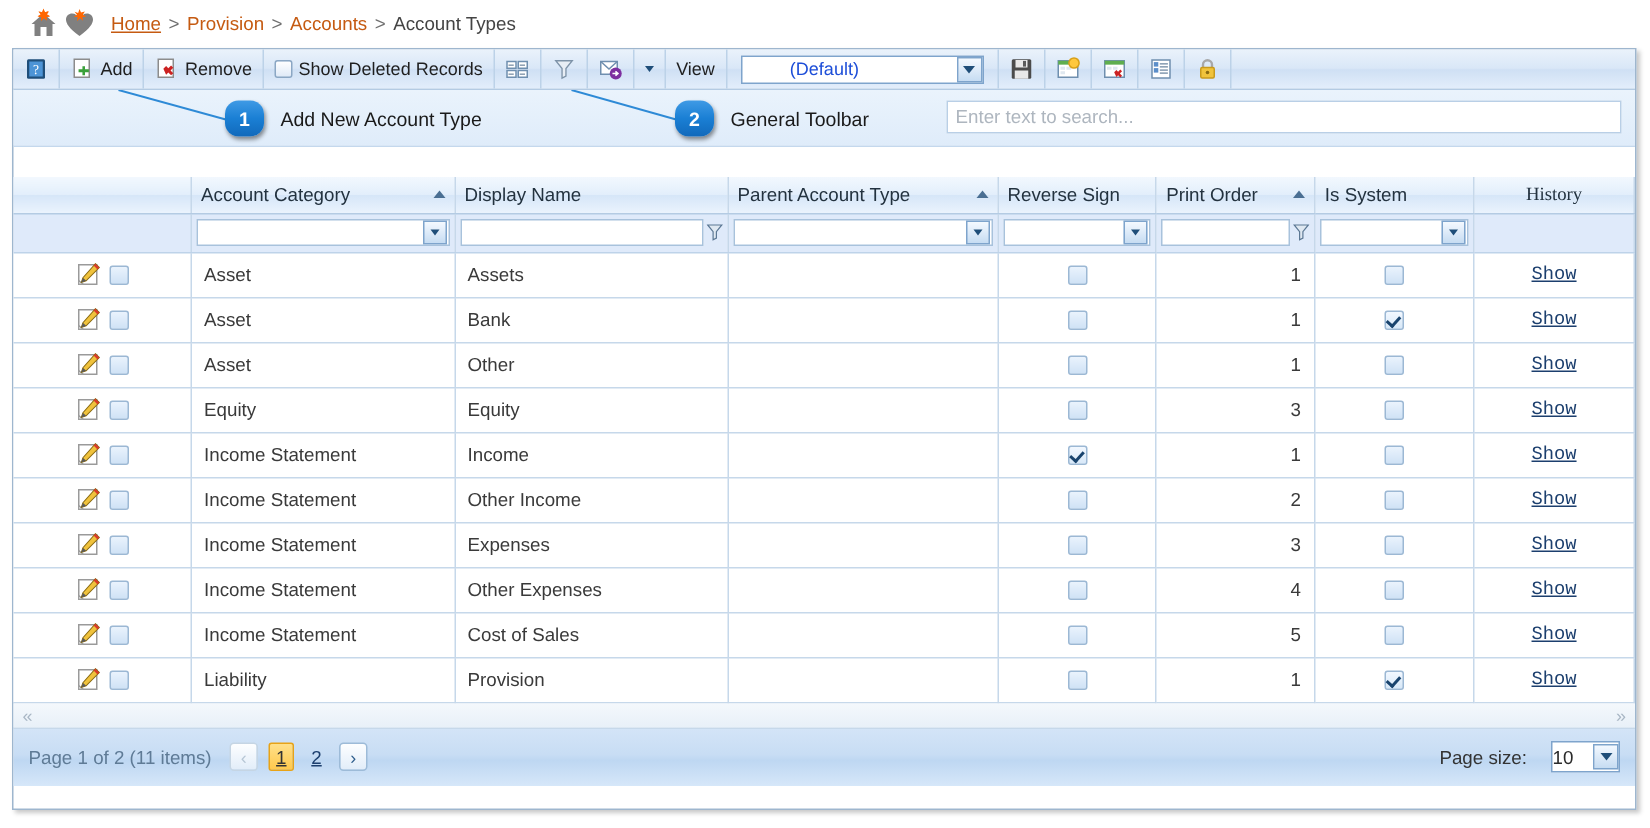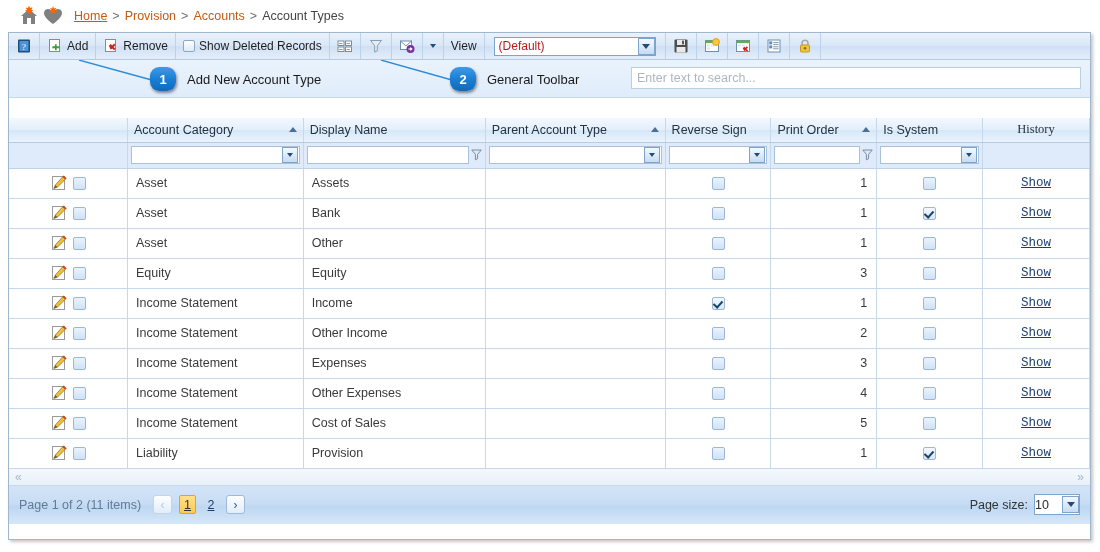--- a/index.html
+++ b/index.html
@@ -77,21 +77,21 @@
   .view-select {
     width: 162px; height: 19px;
     border: 1px solid #7ea4cc;
     background: #ffffff;
     display: flex; align-items: center;
     font-size: 12px;
     position: relative;
     padding-left: 4px;
     margin: 0 2px;
   }
-  .view-select .sel-txt { flex: 1; color: #b91c1c; }
+  .view-select .sel-txt { flex: 1; color: #1d4ed8; margin-left: 28px; }
   .sel-arrow {
     width: 17px; height: 17px; margin-right: 0px;
     border: 1px solid #7ea4cc;
     background: linear-gradient(to bottom,#f4f9ff,#c6dcf2);
     display: flex; align-items: center; justify-content: center;
   }
   .arrow-dn {
     width: 0; height: 0;
     border-left: 4px solid transparent;
     border-right: 4px solid transparent;
@@ -269,21 +269,21 @@
   }
   .pg-num.active {
     background: linear-gradient(to bottom,#ffe08a,#ffc94d);
     border: 1px solid #e8a317;
     border-radius: 2px;
     text-decoration: underline;
     color: #333;
     font-weight: normal;
   }
   .pager-right { margin-left: auto; display: flex; align-items: center; }
-  .ps-label { color: #333; font-size: 12.5px; margin-right: 6px; }
+  .ps-label { color: #333; font-size: 12.5px; margin-right: 16px; }
   .ps-select {
     width: 46px; height: 21px;
     border: 1px solid #7ea4cc; background: #ffffff;
     display: flex; align-items: center;
     font-size: 12.5px;
   }
   .ps-select .sel-txt { flex: 1; }
 </style>
 </head>
 <body>

